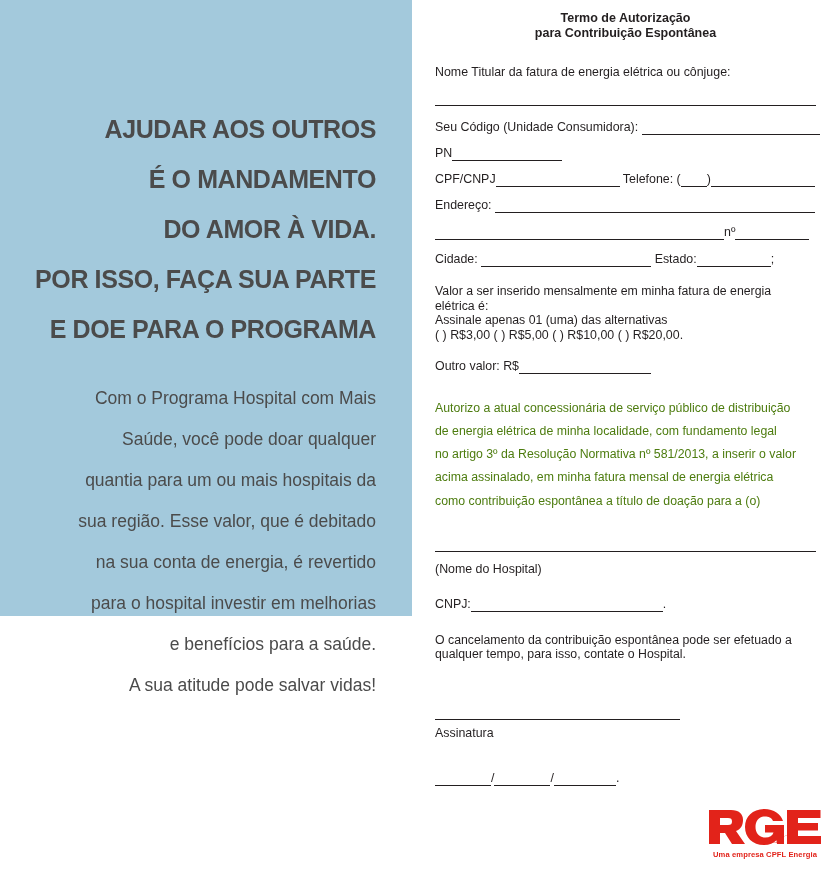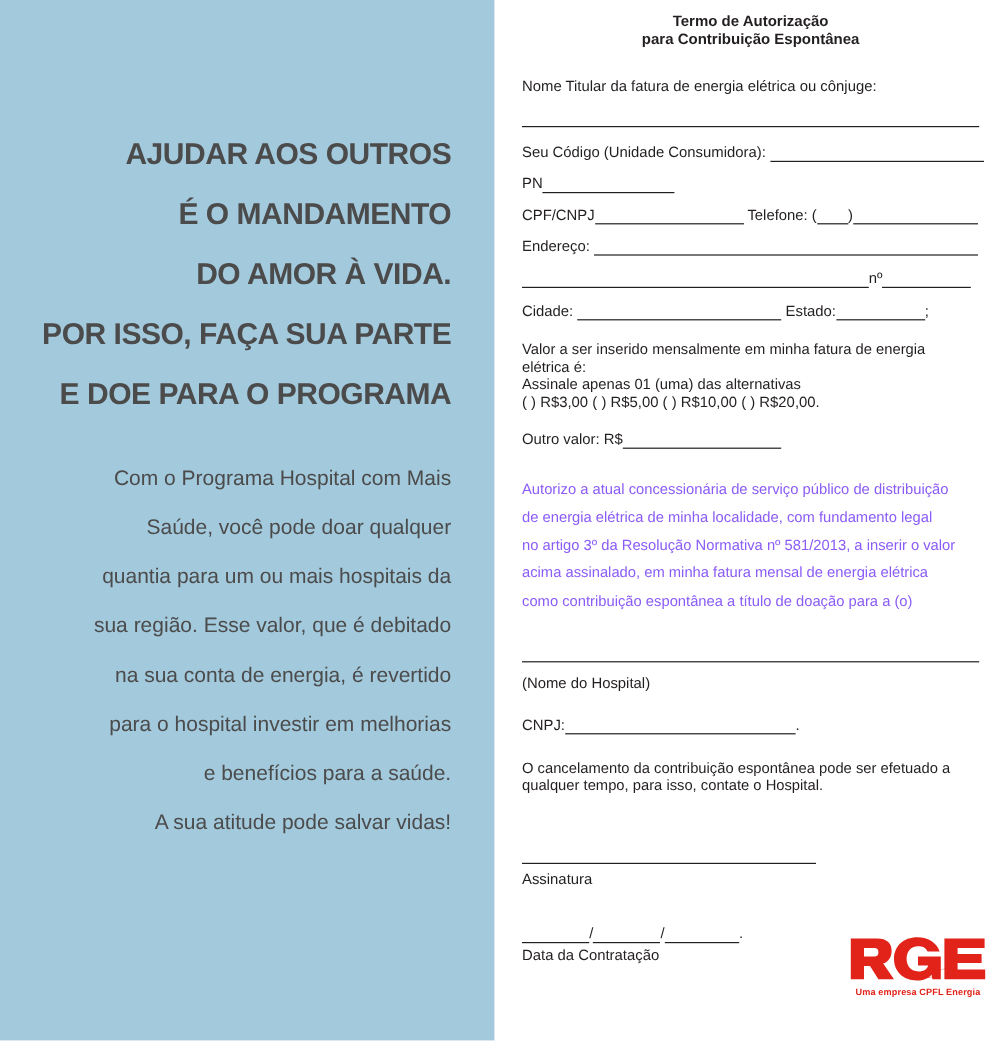--- a/index.html
+++ b/index.html
@@ -19,21 +19,21 @@
     height: 871px;
     background: #ffffff;
   }
 
   
   .left-panel {
     position: absolute;
     left: 0;
     top: 0;
     width: 412px;
-    height: 867px;
+    height: 616px;
     background: #a3c9dc;
     box-sizing: border-box;
     padding: 0 36px 0 20px;
   }
   .headline {
     margin: 0;
     padding-top: 104px;
     text-align: right;
     color: #4b4b4b;
     font-weight: bold;
@@ -100,21 +100,21 @@
 
   .para {
     font-size: 12.3px;
     line-height: 14.6px;
     color: #231f20;
     margin: 0;
   }
   .para-wide {
     font-size: 12.3px;
     line-height: 23.2px;
-    color: #8b5cf6;
+    color: #4d7c0f;
     margin: 0;
   }
   .para-wide span { display: block; white-space: nowrap; }
 
   
   .r-name-label { margin-top: 24px; }
   .r-name-rule  { margin-top: 25px; }
   .r-codigo     { margin-top: 14px; }
   .r-pn         { margin-top: 11px; }
   .r-cpf        { margin-top: 11px; }
@@ -132,21 +132,21 @@
   .r-cancel     { margin-top: 21px; }
   .r-sign-rule  { margin-top: 57px; width: 245px; }
   .r-sign-lbl   { margin-top: 6px; }
   .r-date       { margin-top: 30px; }
   .r-date-lbl   { margin-top: 3px; }
 
   
   .logo {
     position: absolute;
     right: 17px;
-    bottom: 40px;
+    bottom: 12px;
     width: 116px;
     text-align: center;
   }
   .logo-mark {
     display: block;
     width: 116px;
     height: 42px;
   }
   .logo-tag {
     display: block;
@@ -261,21 +261,20 @@
 
     <div class="para r-cancel">O cancelamento da contribuição espontânea pode ser efetuado a</div>
     <div class="para">qualquer tempo, para isso, contate o Hospital.</div>
 
     <div class="rule-full r-sign-rule"></div>
     <div class="fld r-sign-lbl">Assinatura</div>
 
     <div class="fld r-date">
       <span class="rule" style="width:56px"></span><span>/</span><span class="rule" style="width:56px"></span><span>/</span><span class="rule" style="width:62px"></span><span>.</span>
     </div>
-    <div class="fld r-date-lbl">Data da Contratação</div>
 
     <div class="logo">
       <svg class="logo-mark" viewBox="0 0 116 42" xmlns="http://www.w3.org/2000/svg">
 
         <path d="M2 4 L2 38 L13 38 L13 27 L18 27 L25 38 L38 38 L29 25 C34 23 36 19 36 14 C36 8 32 4 24 4 Z M13 12 L21 12 C24 12 25 13 25 15.5 C25 18 24 19 21 19 L13 19 Z" fill="#e2231a"></path>
 
         <path d="M66 15 C64.5 11.5 61.5 10.5 58 10.5 C52 10.5 48.5 15 48.5 21 C48.5 27 52 31.5 58.5 31.5 C62.5 31.5 65.5 29.8 66.5 26.5 L58 26.5 L58 19 L77 19 L77 38 L70 38 L69.4 34.2 C66.5 37.4 62.5 39 57 39 C45.5 39 38 31.5 38 21 C38 10.5 45.8 3 57.5 3 C66.8 3 74 8 76 15 Z" fill="#e2231a"></path>
 
         <path d="M80 4 L80 38 L114 38 L114 30 L91 30 L91 24.5 L111 24.5 L111 17 L91 17 L91 12 L113.5 12 L113.5 4 Z" fill="#e2231a"></path>
 

